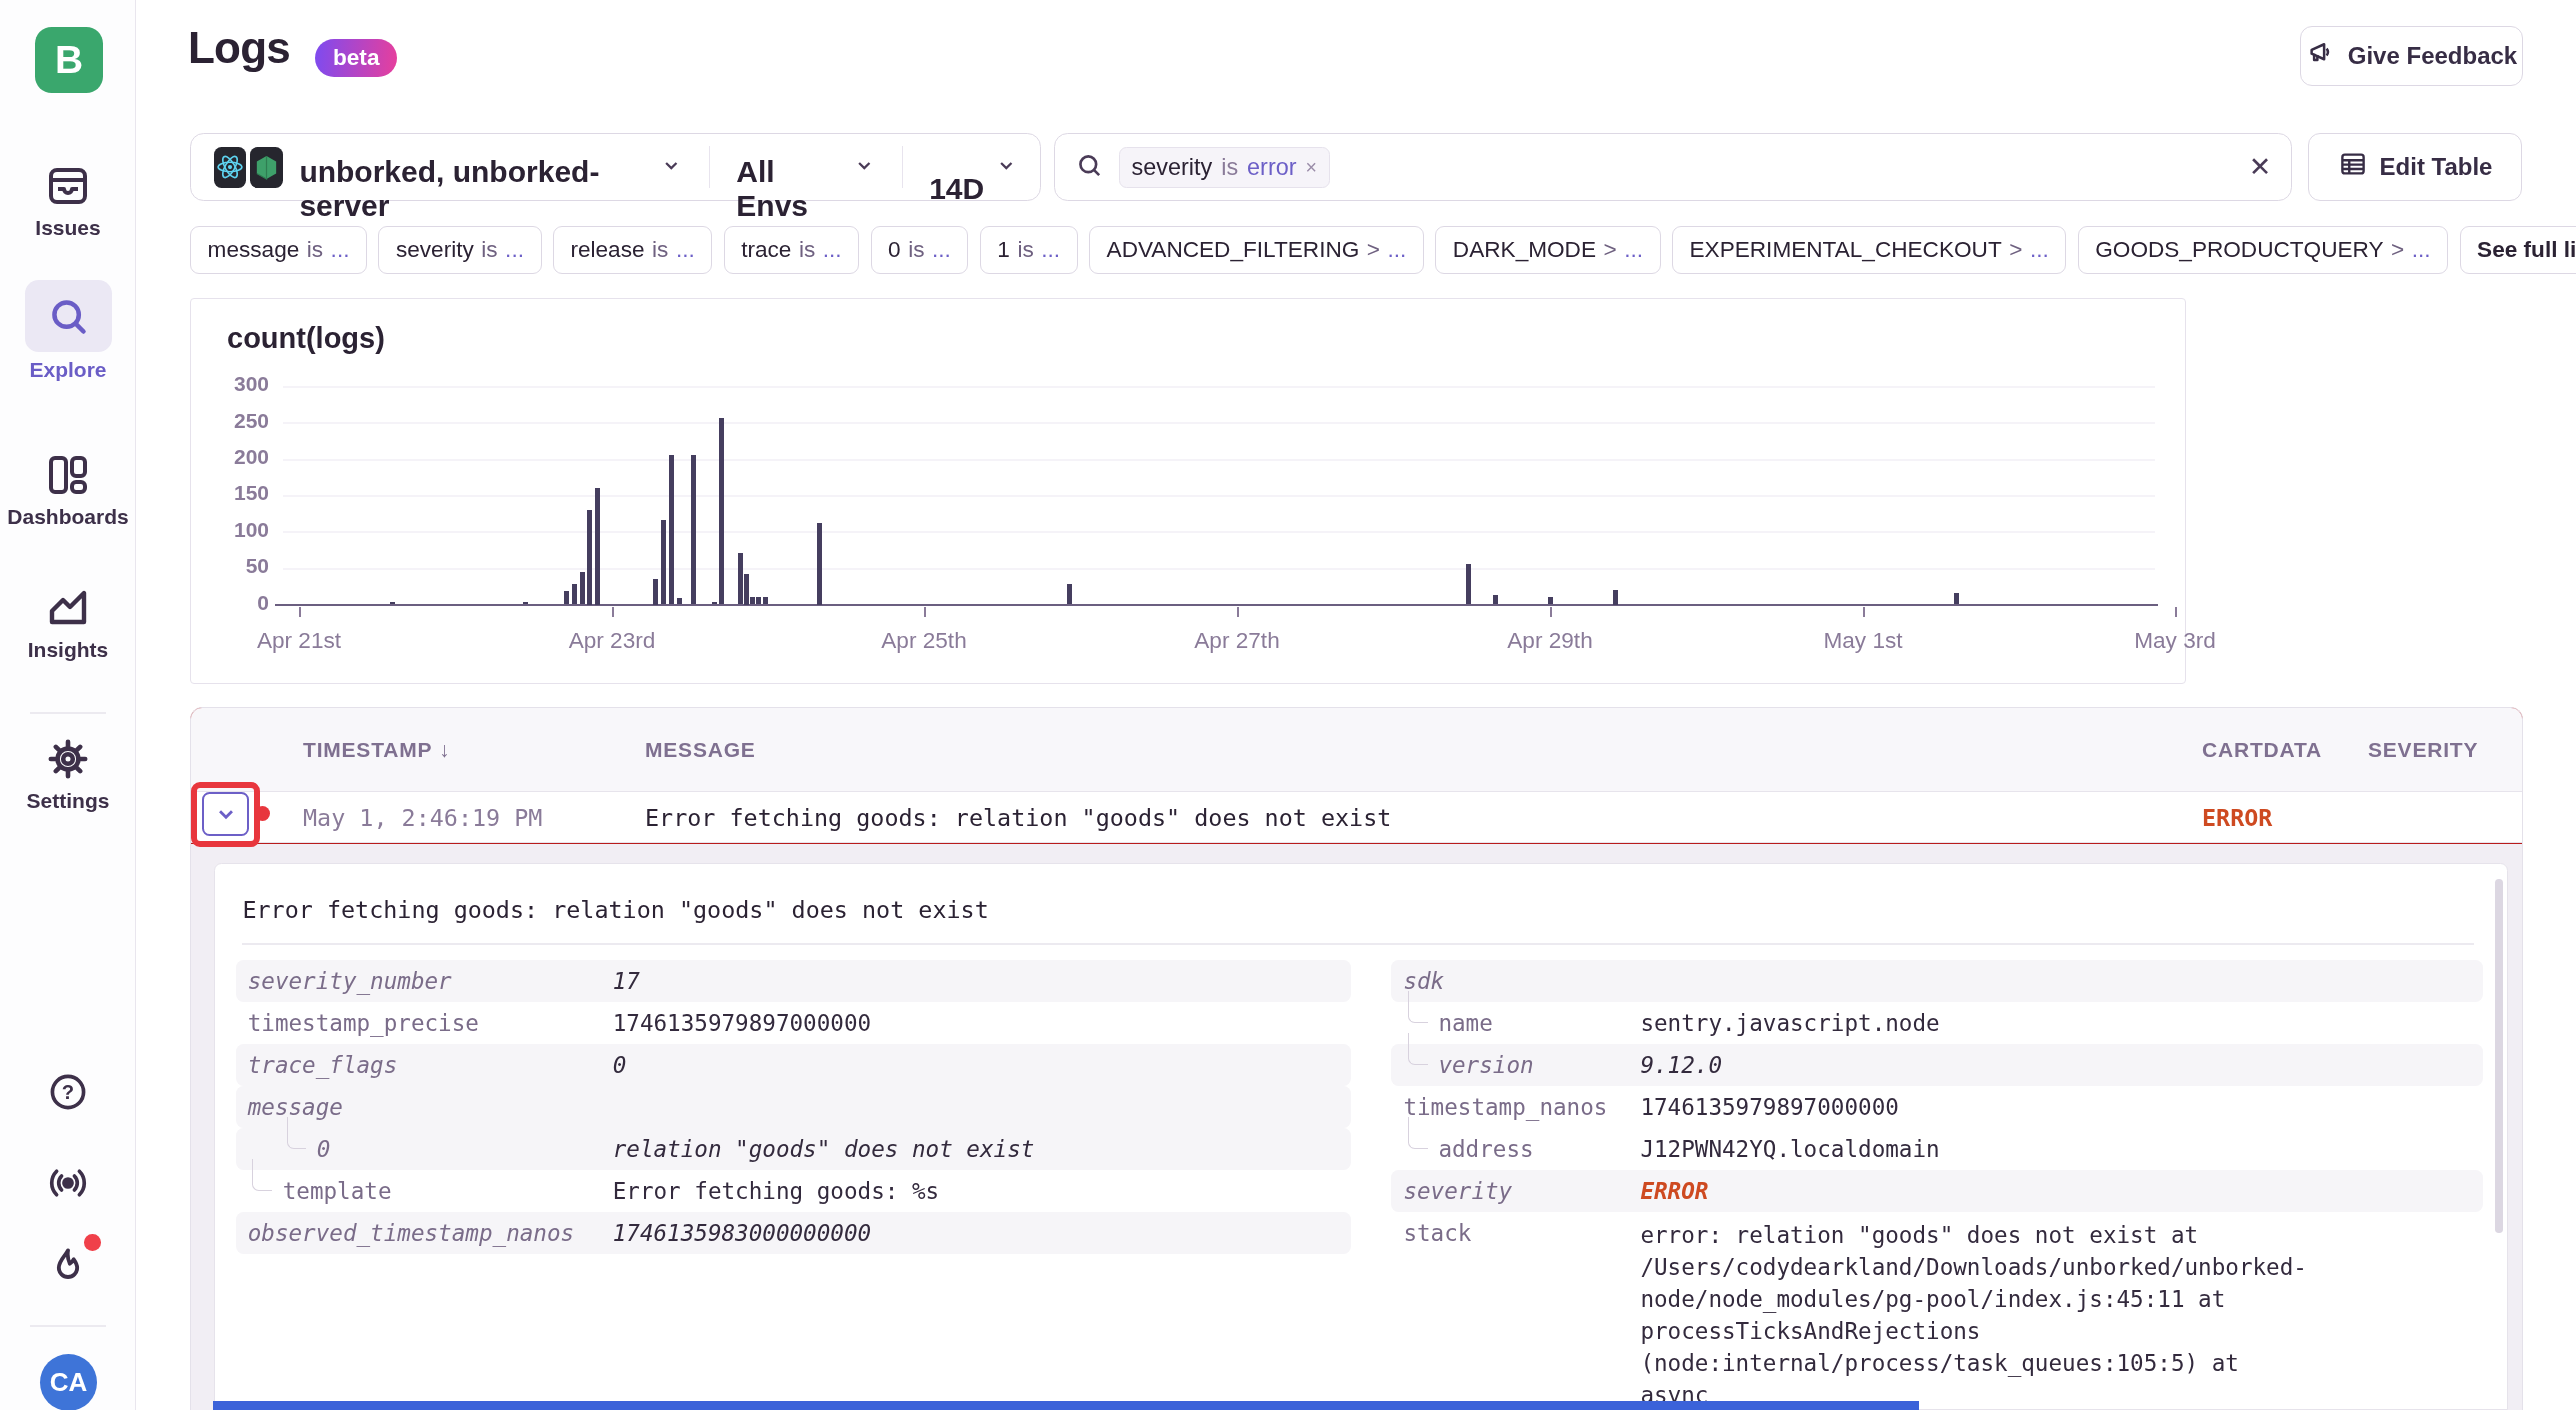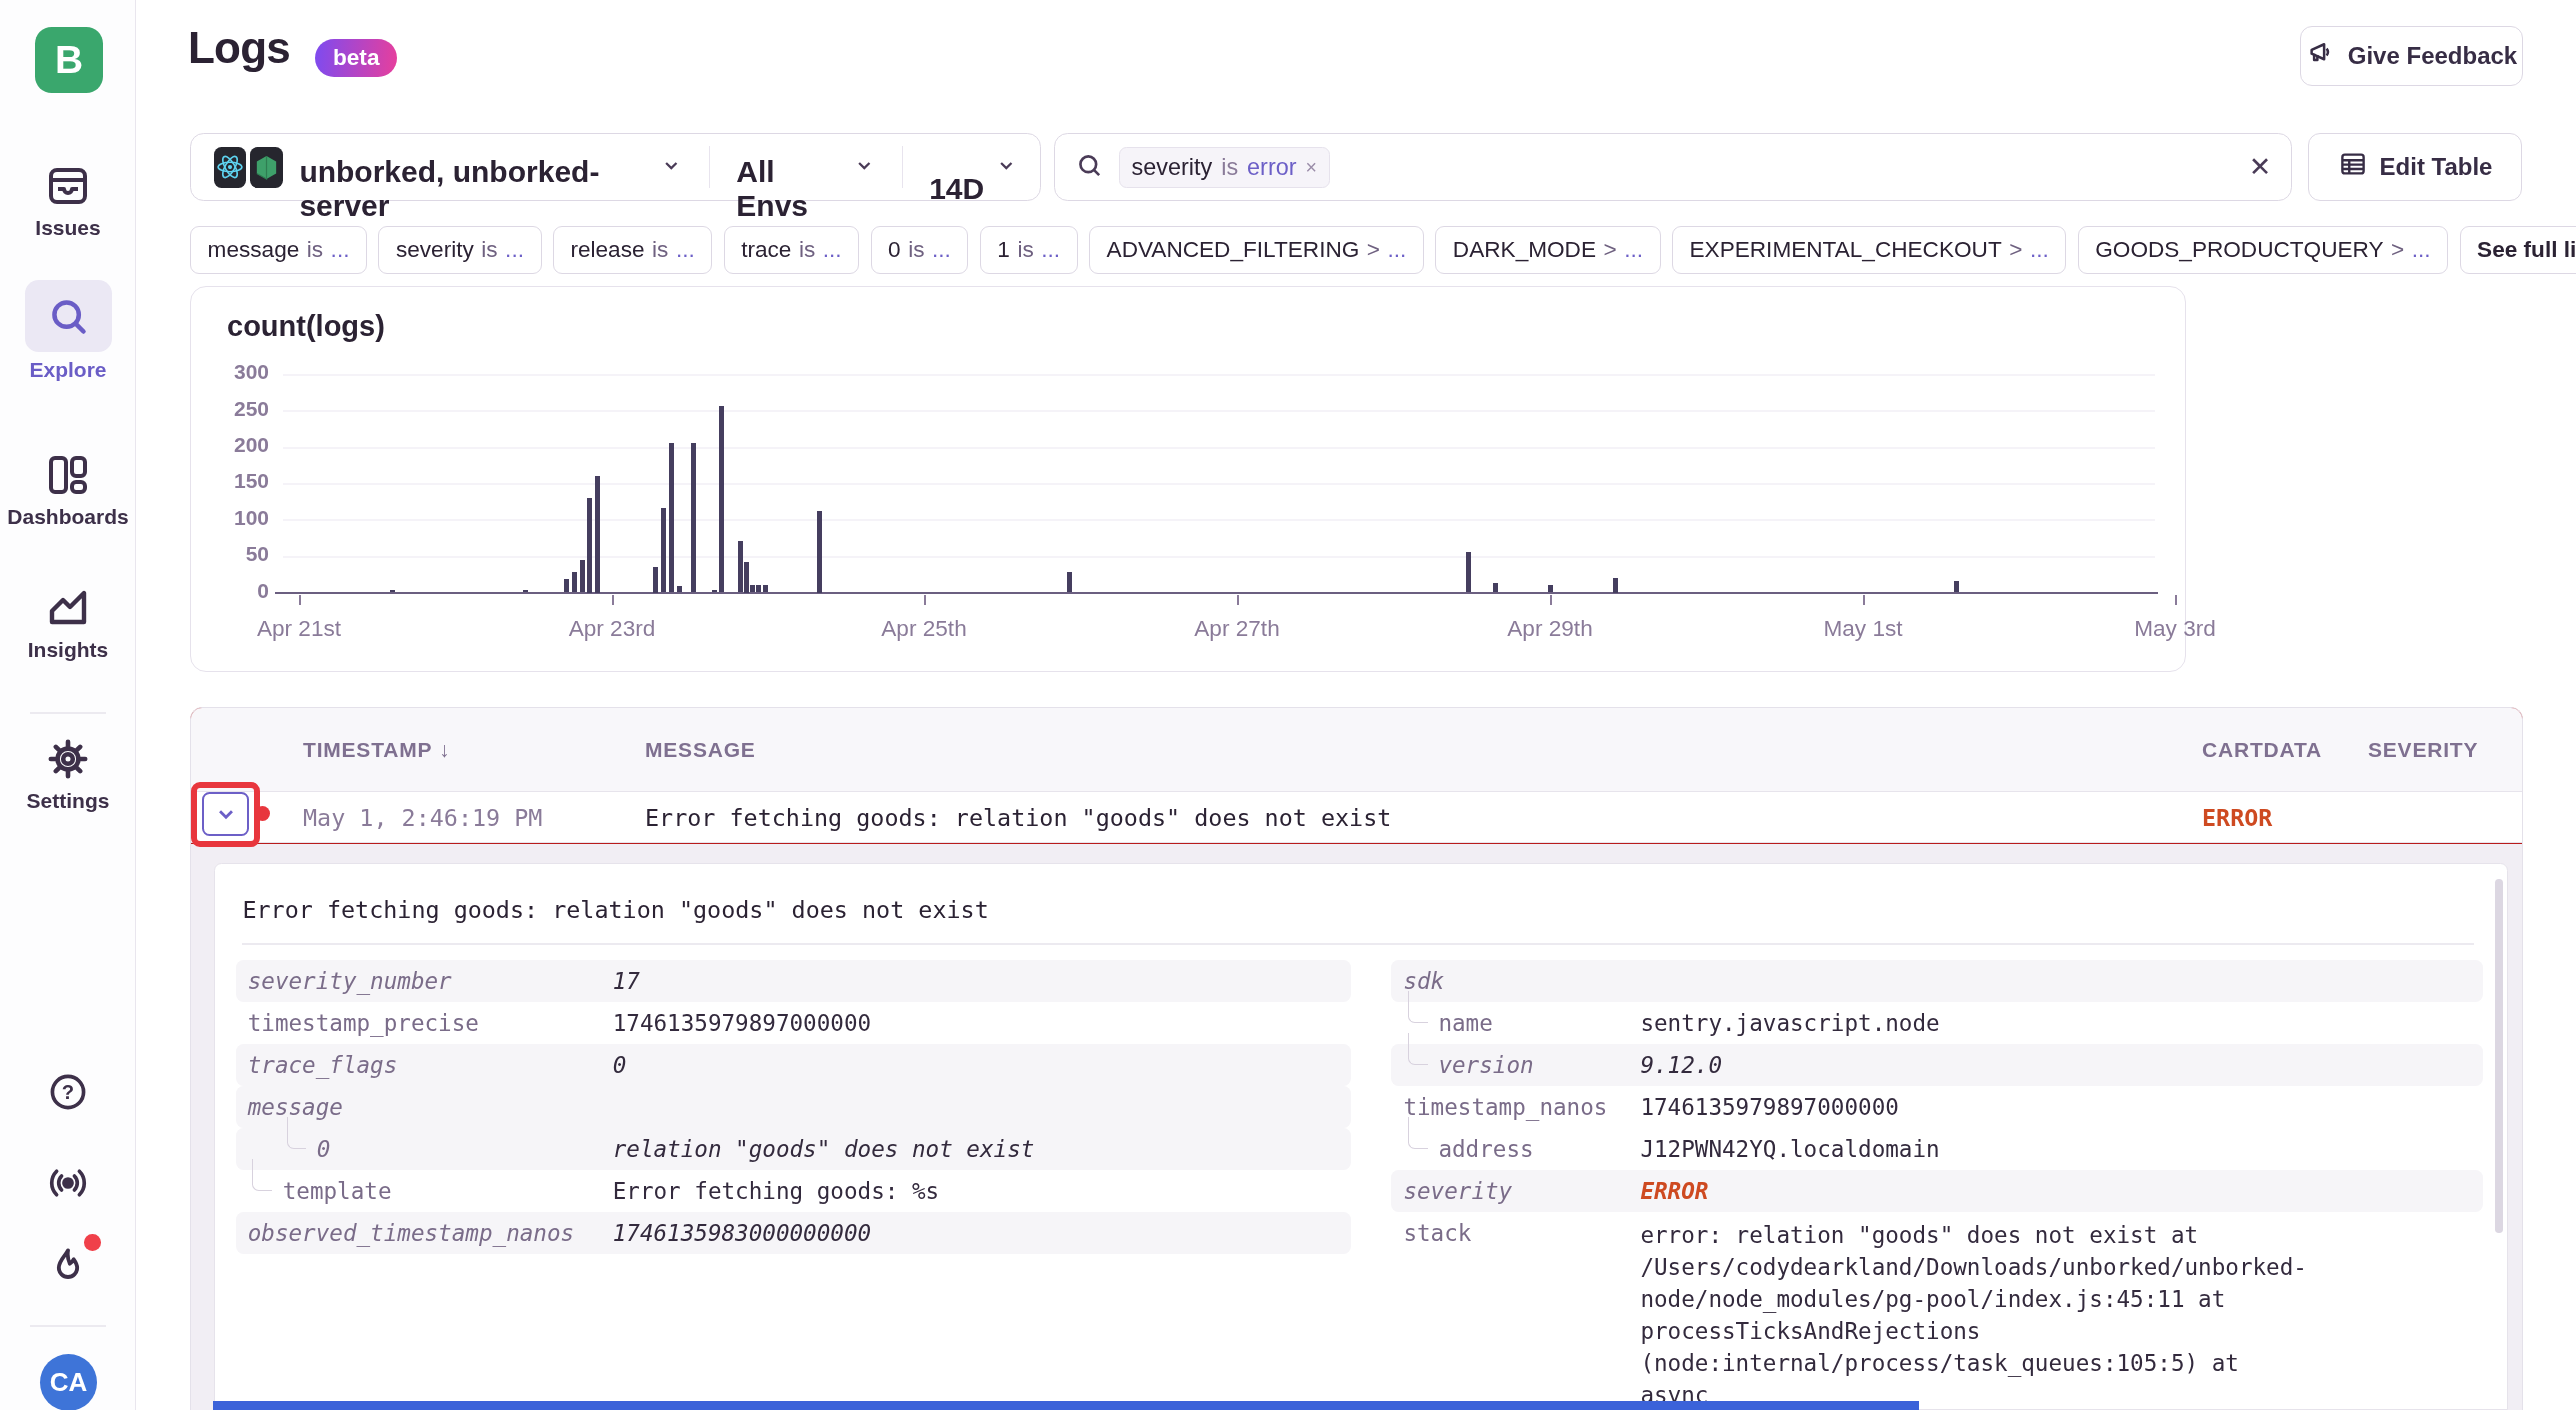--- a/index.html
+++ b/index.html
@@ -55,22 +55,22 @@
   #chips-row { position:absolute; left:190px; top:226px; width:2386px; height:50px;
     display:flex; gap:11.3px; overflow:hidden; }
   .chip { flex:0 0 auto; display:flex; align-items:center; gap:7.5px; background:#fff;
     border:1.5px solid #ddd8e4; border-radius:9px; padding:0 16.6px; font-size:22.6px; cursor:pointer; height:48px; }
   .chip .c-name { color:#2b2233; }
   .chip .c-op { color:#6f6180; }
   .chip .c-rest { color:#6c5fc7; }
   .chip.full-list { font-weight:bold; color:#2b2233; }
 
   
-  #chart-card { position:absolute; left:190px; top:286px; width:1996px; height:386px; background:#fff;
-    border:1.5px solid #e6e2ec; border-radius:16px; }
+  #chart-card { position:absolute; left:190px; top:298px; width:1996px; height:386px; background:#fff;
+    border:1.5px solid #e6e2ec; border-radius:4px; }
   #chart-title { position:absolute; left:36px; top:22.6px; font-size:29px; font-weight:800; }
   #chart-area { position:absolute; left:0; top:0; width:100%; height:100%; }
   .gridline { position:absolute; left:92px; right:30px; height:1.5px; background:#f5f3f8; }
   .ylab { position:absolute; left:0; width:78px; text-align:right; font-size:21px; color:#8a7b99;font-weight:bold; }
   .xlab { position:absolute; width:166px; text-align:center; font-size:22.6px; color:#8a7b99; }
   #baseline { position:absolute; left:84px; right:27px; height:2.3px; background:#6b5f80; }
   .xtick { position:absolute; width:1.5px; height:9.8px; background:#8a7b99; }
   .bar { position:absolute; width:4.5px; background:#453e5f; }
 
   

